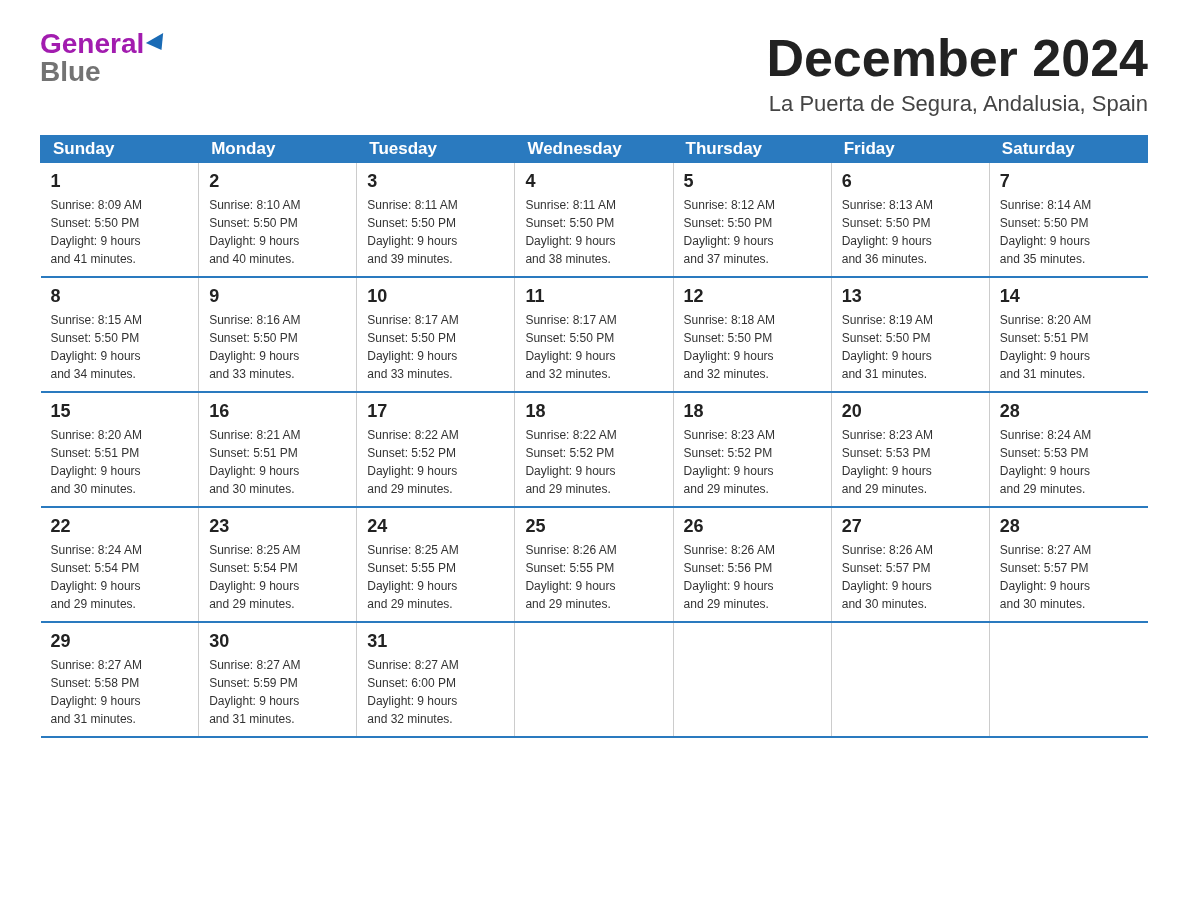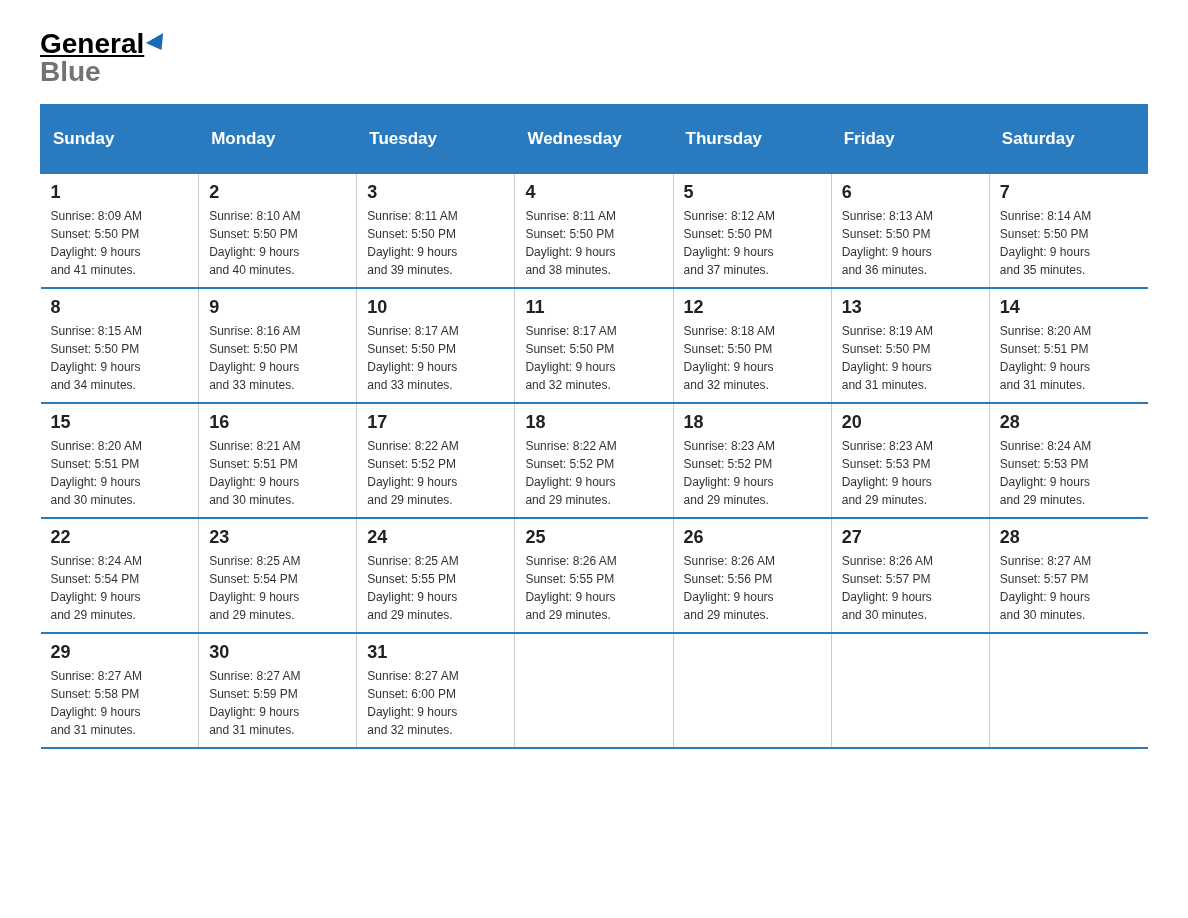--- a/index.html
+++ b/index.html
@@ -17,23 +17,22 @@
       margin-bottom: 18px;
     }
     .logo {
       display: flex;
       flex-direction: column;
       align-items: flex-start;
     }
     .logo-general {
       font-size: 28px;
       font-weight: bold;
-      color: #000000;
+      color: #a21caf;
       line-height: 1;
-      text-decoration: underline;
     }
     .logo-blue {
       font-size: 28px;
       font-weight: bold;
       color: #737373;
       line-height: 1;
     }
     .logo-triangle {
       display: inline-block;
       width: 0;
@@ -67,21 +66,21 @@
       width: 100%;
       border-collapse: collapse;
     }
     thead tr {
       background-color: #2a7abf;
     }
     thead th {
       color: #fff;
       font-size: 17px;
       font-weight: bold;
-      padding: 24px 12px;
+      padding: 3px 12px;
       text-align: left;
       border: 1px solid #2a7abf;
     }
     tbody tr {
       border-bottom: 2px solid #2a7abf;
     }
     tbody td {
       vertical-align: top;
       padding: 8px 10px;
       font-size: 13.5px;
@@ -115,20 +114,24 @@
 <div class="header">
   <div class="logo">
     <div class="logo-line">
       <span class="logo-general">General</span>
       <span class="logo-triangle"></span>
     </div>
     <div>
       <span class="logo-blue">Blue</span>
     </div>
   </div>
+  <div class="title-block">
+    <div class="title-month">December 2024</div>
+    <div class="title-location">La Puerta de Segura, Andalusia, Spain</div>
+  </div>
 </div>
 
 <table>
   <thead>
     <tr>
     <th>Sunday</th>
         <th>Monday</th>
         <th>Tuesday</th>
         <th>Wednesday</th>
         <th>Thursday</th>

